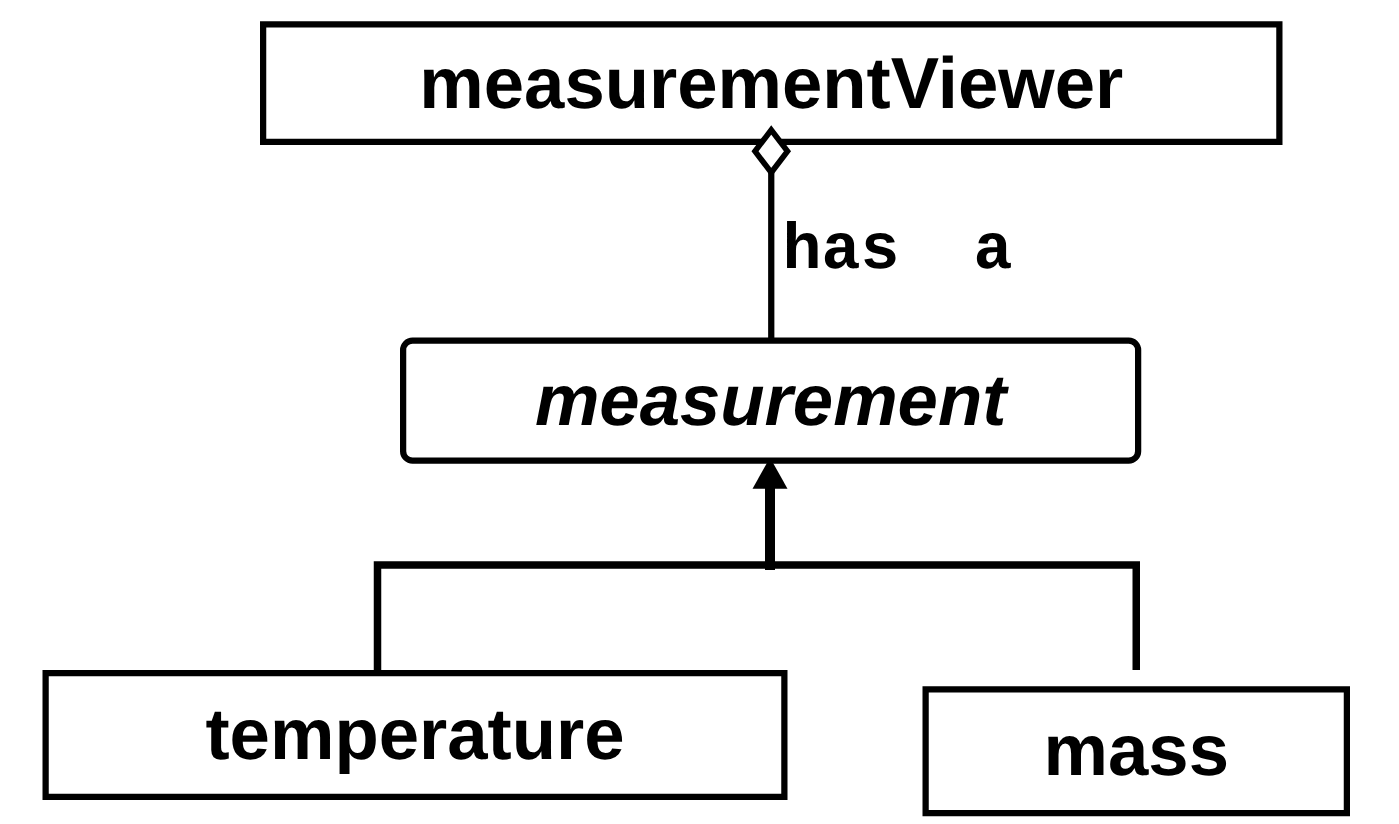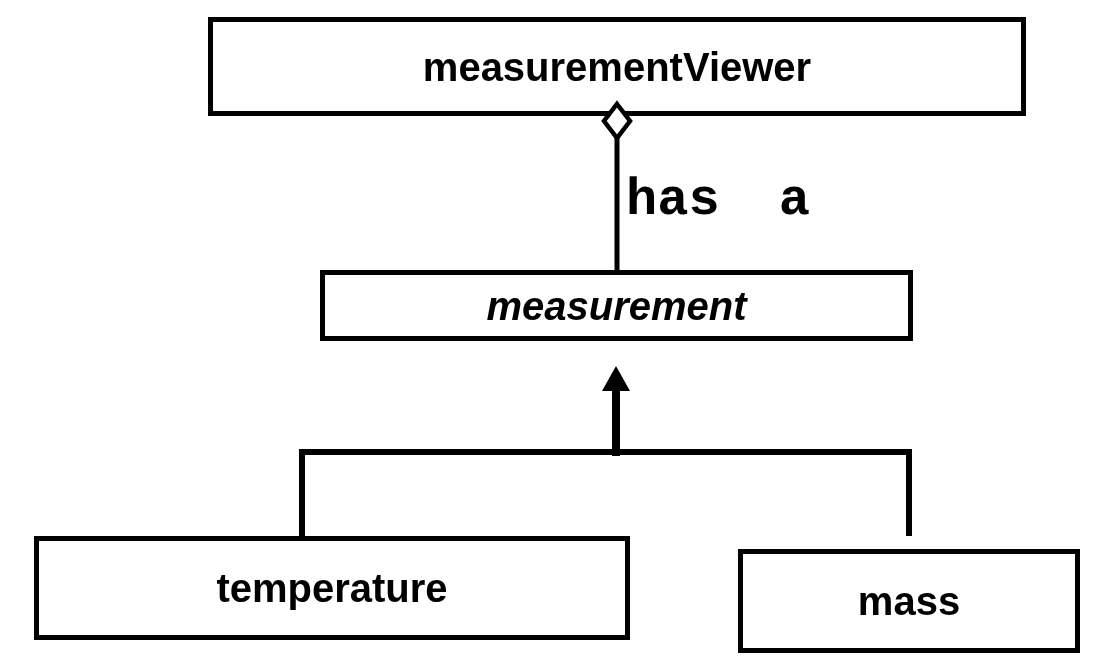--- a/index.html
+++ b/index.html
@@ -15,27 +15,27 @@
   .box {
     position: absolute;
     border: 5px solid #000000;
     background: #ffffff;
     display: flex;
     align-items: center;
     justify-content: center;
   }
   .box-label {
     font-weight: bold;
-    font-size: 40px;
+    font-size: 58px;
     color: #000000;
     line-height: 1;
     white-space: nowrap;
   }
   .box-viewer      { left: 208px; top: 17px;  width: 818px; height: 99px; }
-  .box-measurement { left: 320px; top: 270px; width: 593px; height: 71px; }
+  .box-measurement { left: 320px; top: 270px; width: 593px; height: 101px; border-radius: 10px; }
   .box-measurement .box-label { font-style: italic; }
   .box-temperature { left: 34px;  top: 536px; width: 596px; height: 104px; }
   .box-mass        { left: 738px; top: 549px; width: 342px; height: 104px; }
   .connector-layer {
     position: absolute;
     left: 0; top: 0;
     width: 1119px; height: 659px;
   }
   .conn-line   { stroke: #000000; stroke-width: 5; fill: none; }
   .conn-shaft  { stroke: #000000; stroke-width: 8; fill: none; }

